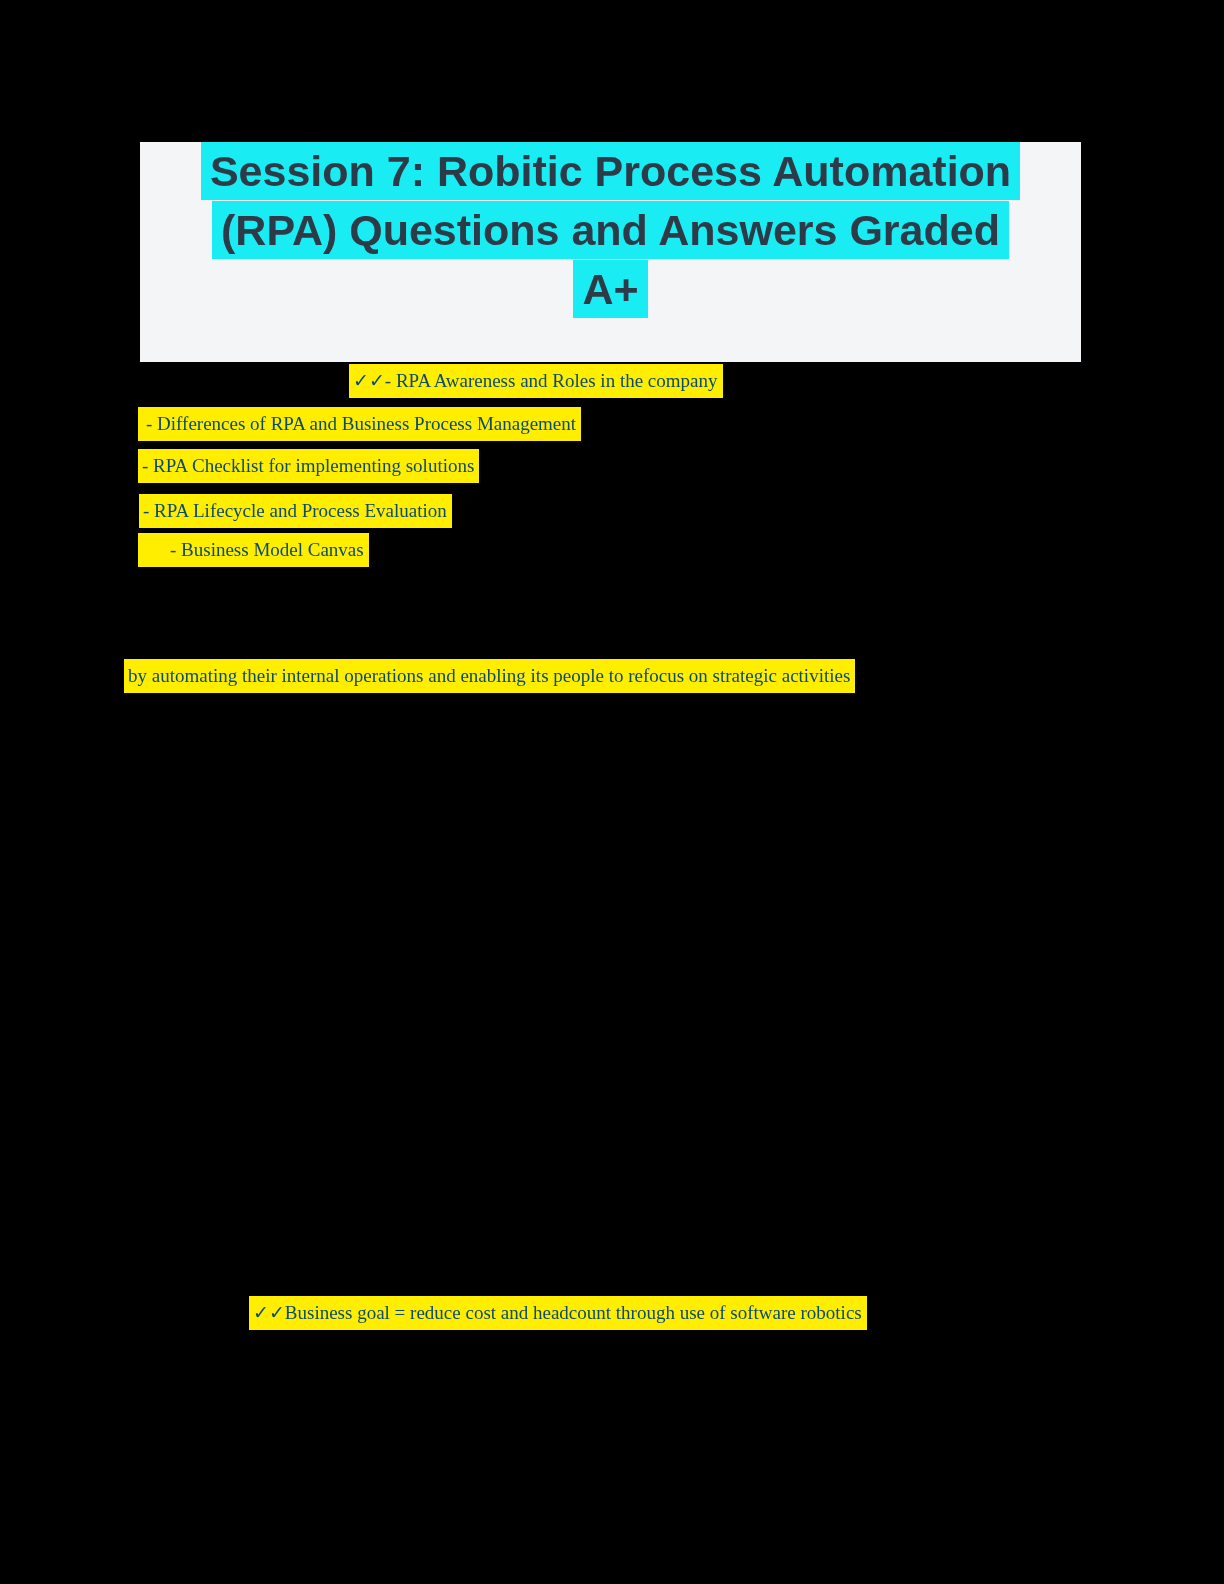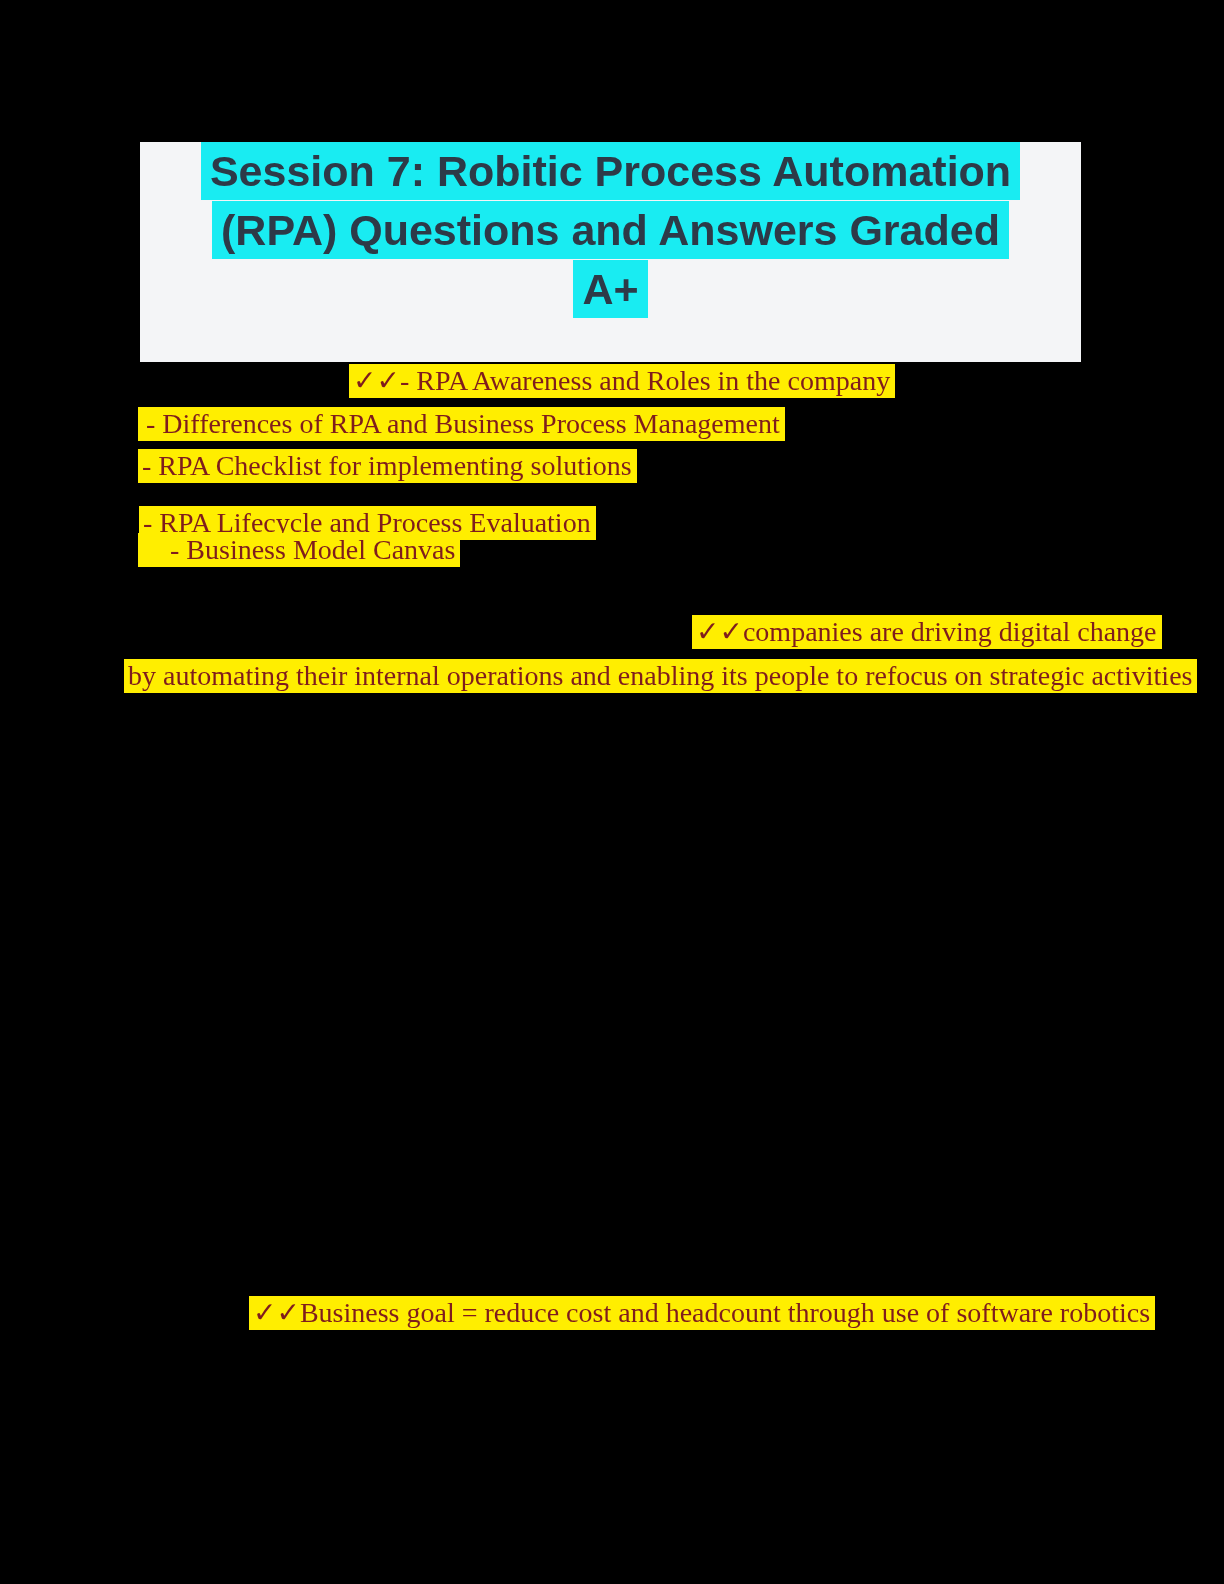--- a/index.html
+++ b/index.html
@@ -41,30 +41,30 @@
     background: #19ecf2;
     color: #2d3a48;
     padding: 5px 9px;
   }
 
   
   .ln {
     position: absolute;
     white-space: nowrap;
     font-family: "Liberation Serif", "DejaVu Sans", serif;
-    font-size: 28px;
+    font-size: 19px;
     line-height: 29px;
-    color: #7f1d1d;
+    color: #0c4a6e;
     background: #ffee00;
     padding: 2px 5px 3px 4px;
   }
   .ln1 { left: 349px; top: 364px; }
   .ln2 { left: 138px; top: 407px; padding-left: 8px; }
   .ln3 { left: 138px; top: 449px; }
-  .ln4 { left: 139px; top: 506px; }
+  .ln4 { left: 139px; top: 494px; }
   .ln5 { left: 138px; top: 533px; padding-left: 32px; }
   .ln6 { left: 692px; top: 615px; }
   .ln7 { left: 124px; top: 659px; }
   .ln8 { left: 195px; top: 746px; }
   .ln9 { left: 249px; top: 1296px; }
 </style>
 </head>
 <body>
 
 <div class="page">
@@ -86,20 +86,19 @@
   <div class="ln ln1">✓✓- RPA Awareness and Roles in the company</div>
 
   <div class="ln ln2">- Differences of RPA and Business Process Management</div>
 
   <div class="ln ln3">- RPA Checklist for implementing solutions</div>
 
   <div class="ln ln4">- RPA Lifecycle and Process Evaluation</div>
 
   <div class="ln ln5">- Business Model Canvas</div>
 
-  <div class="ln ln6">✓✓companies are driving digital change</div>
 
   <div class="ln ln7">by automating their internal operations and enabling its people to refocus on strategic activities</div>
 
 
   <div class="ln ln9">✓✓Business goal = reduce cost and headcount through use of software robotics</div>
 
 </div>
 
 </body></html>

